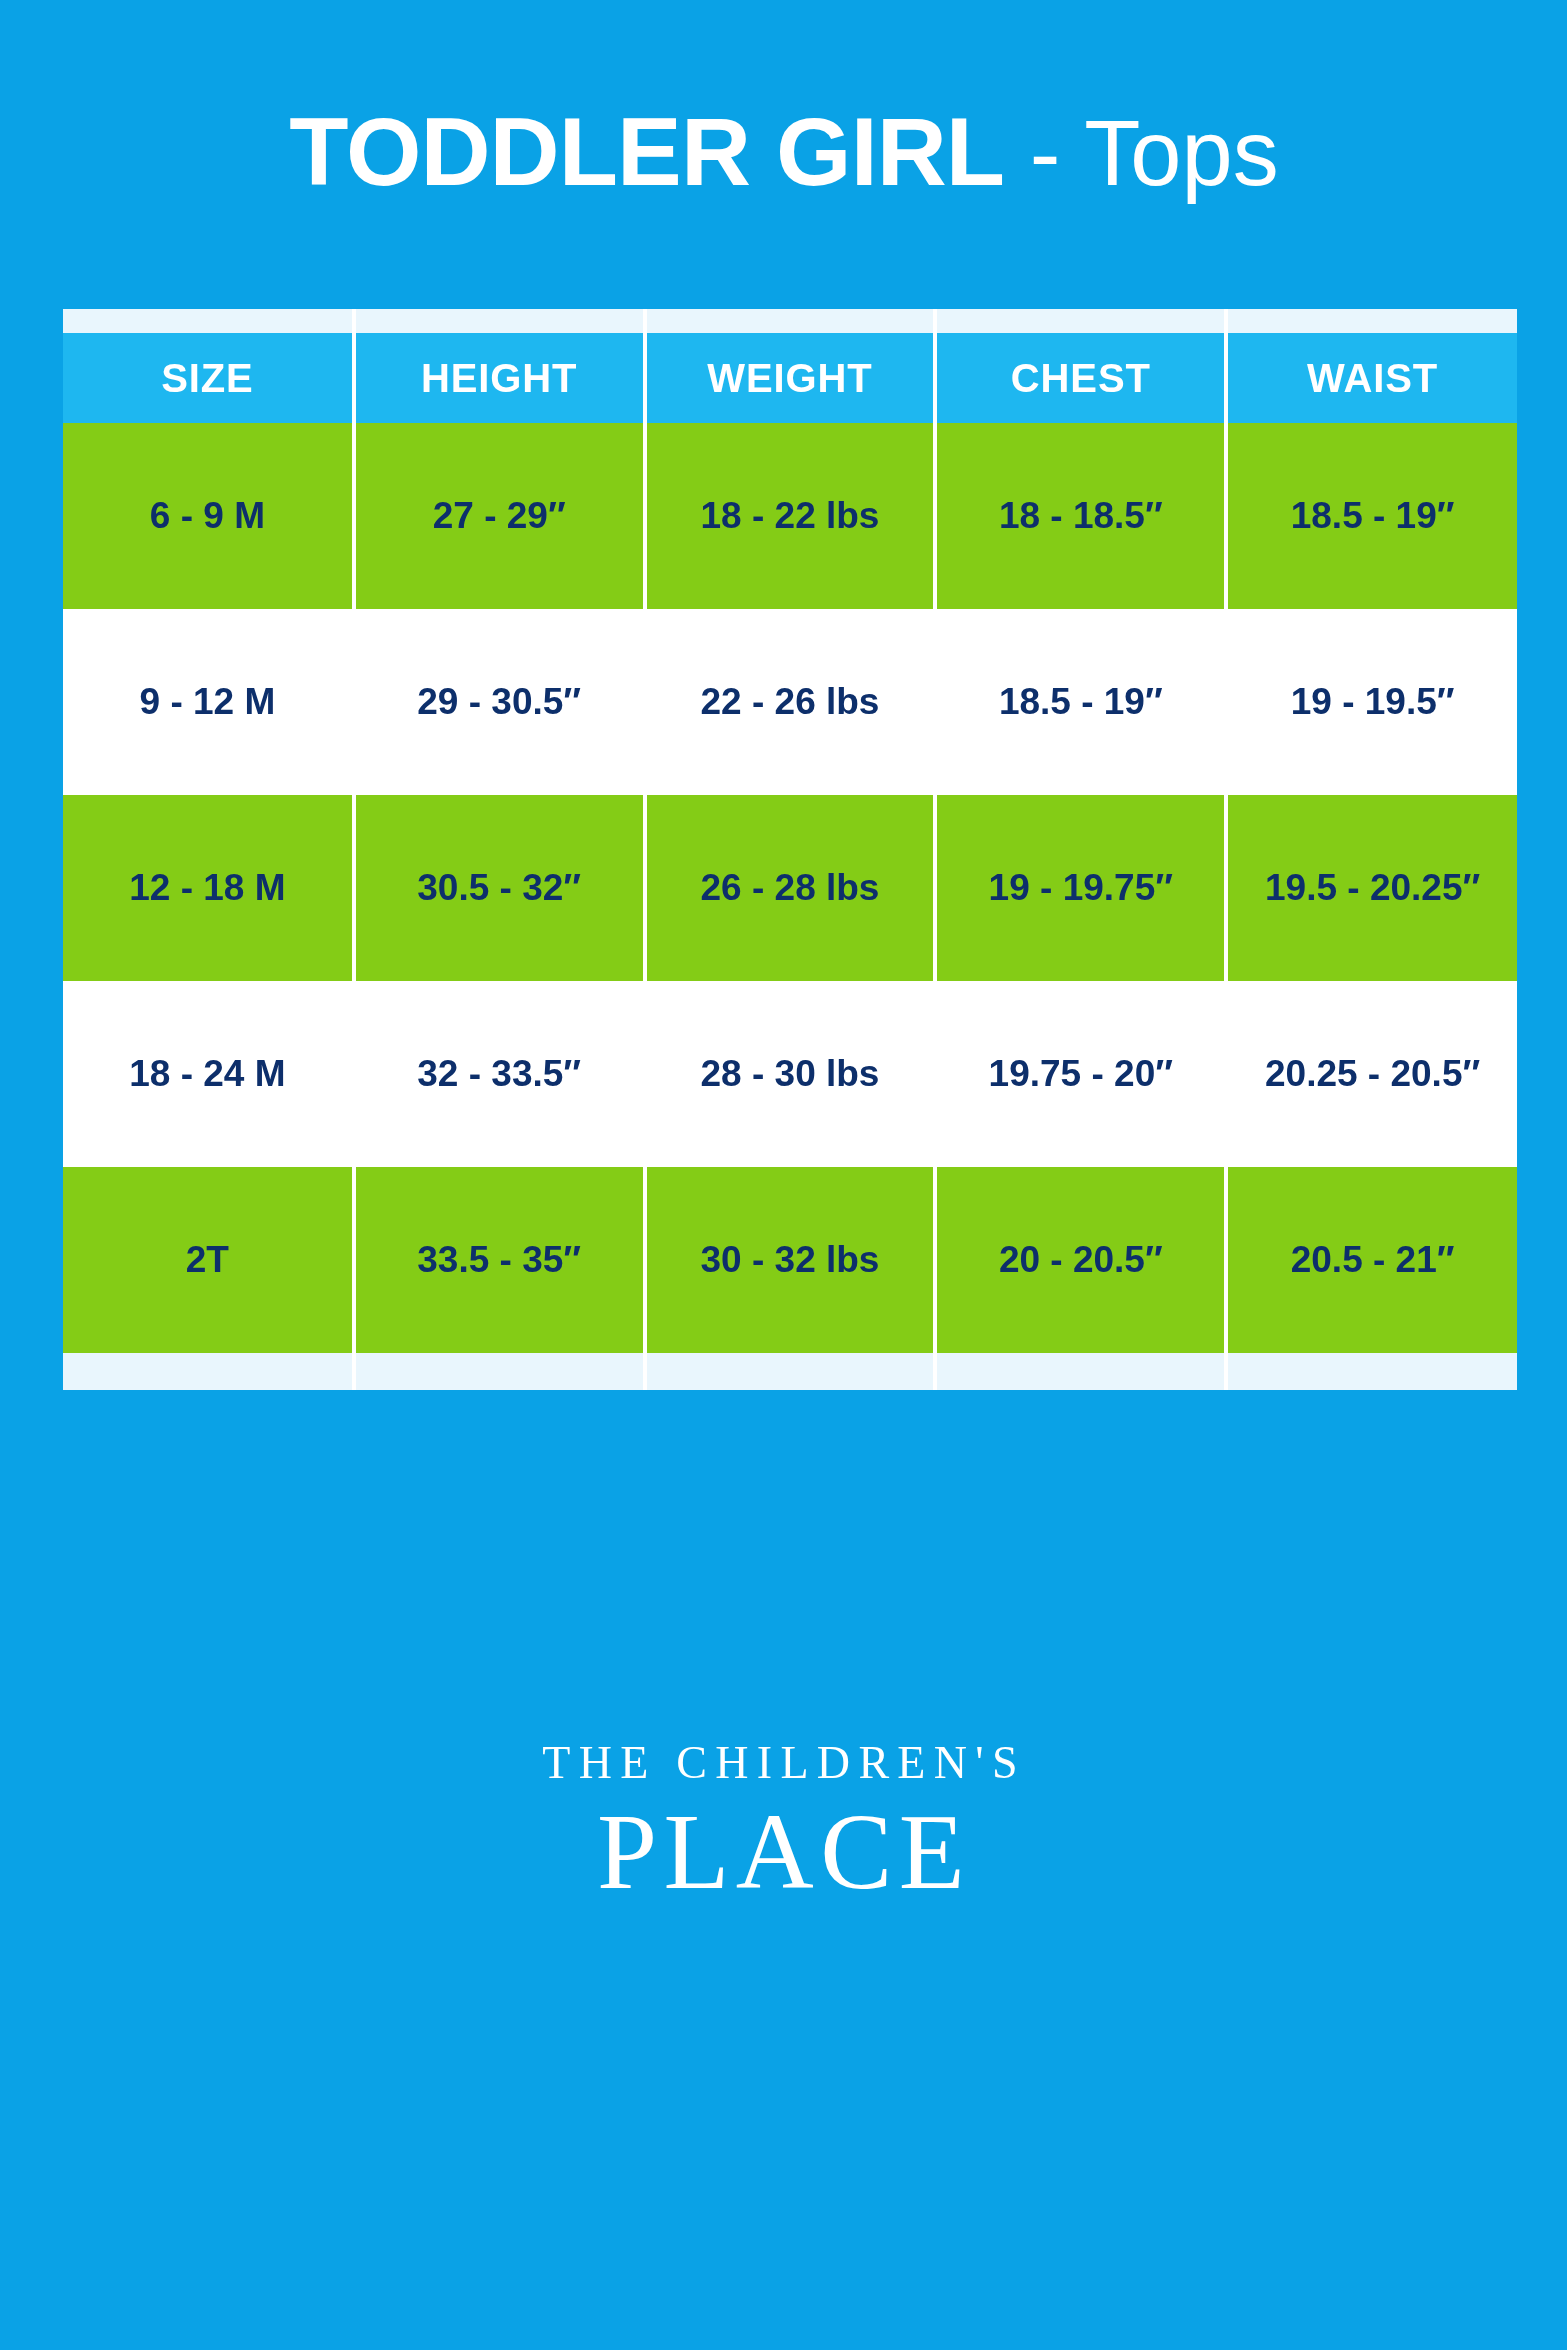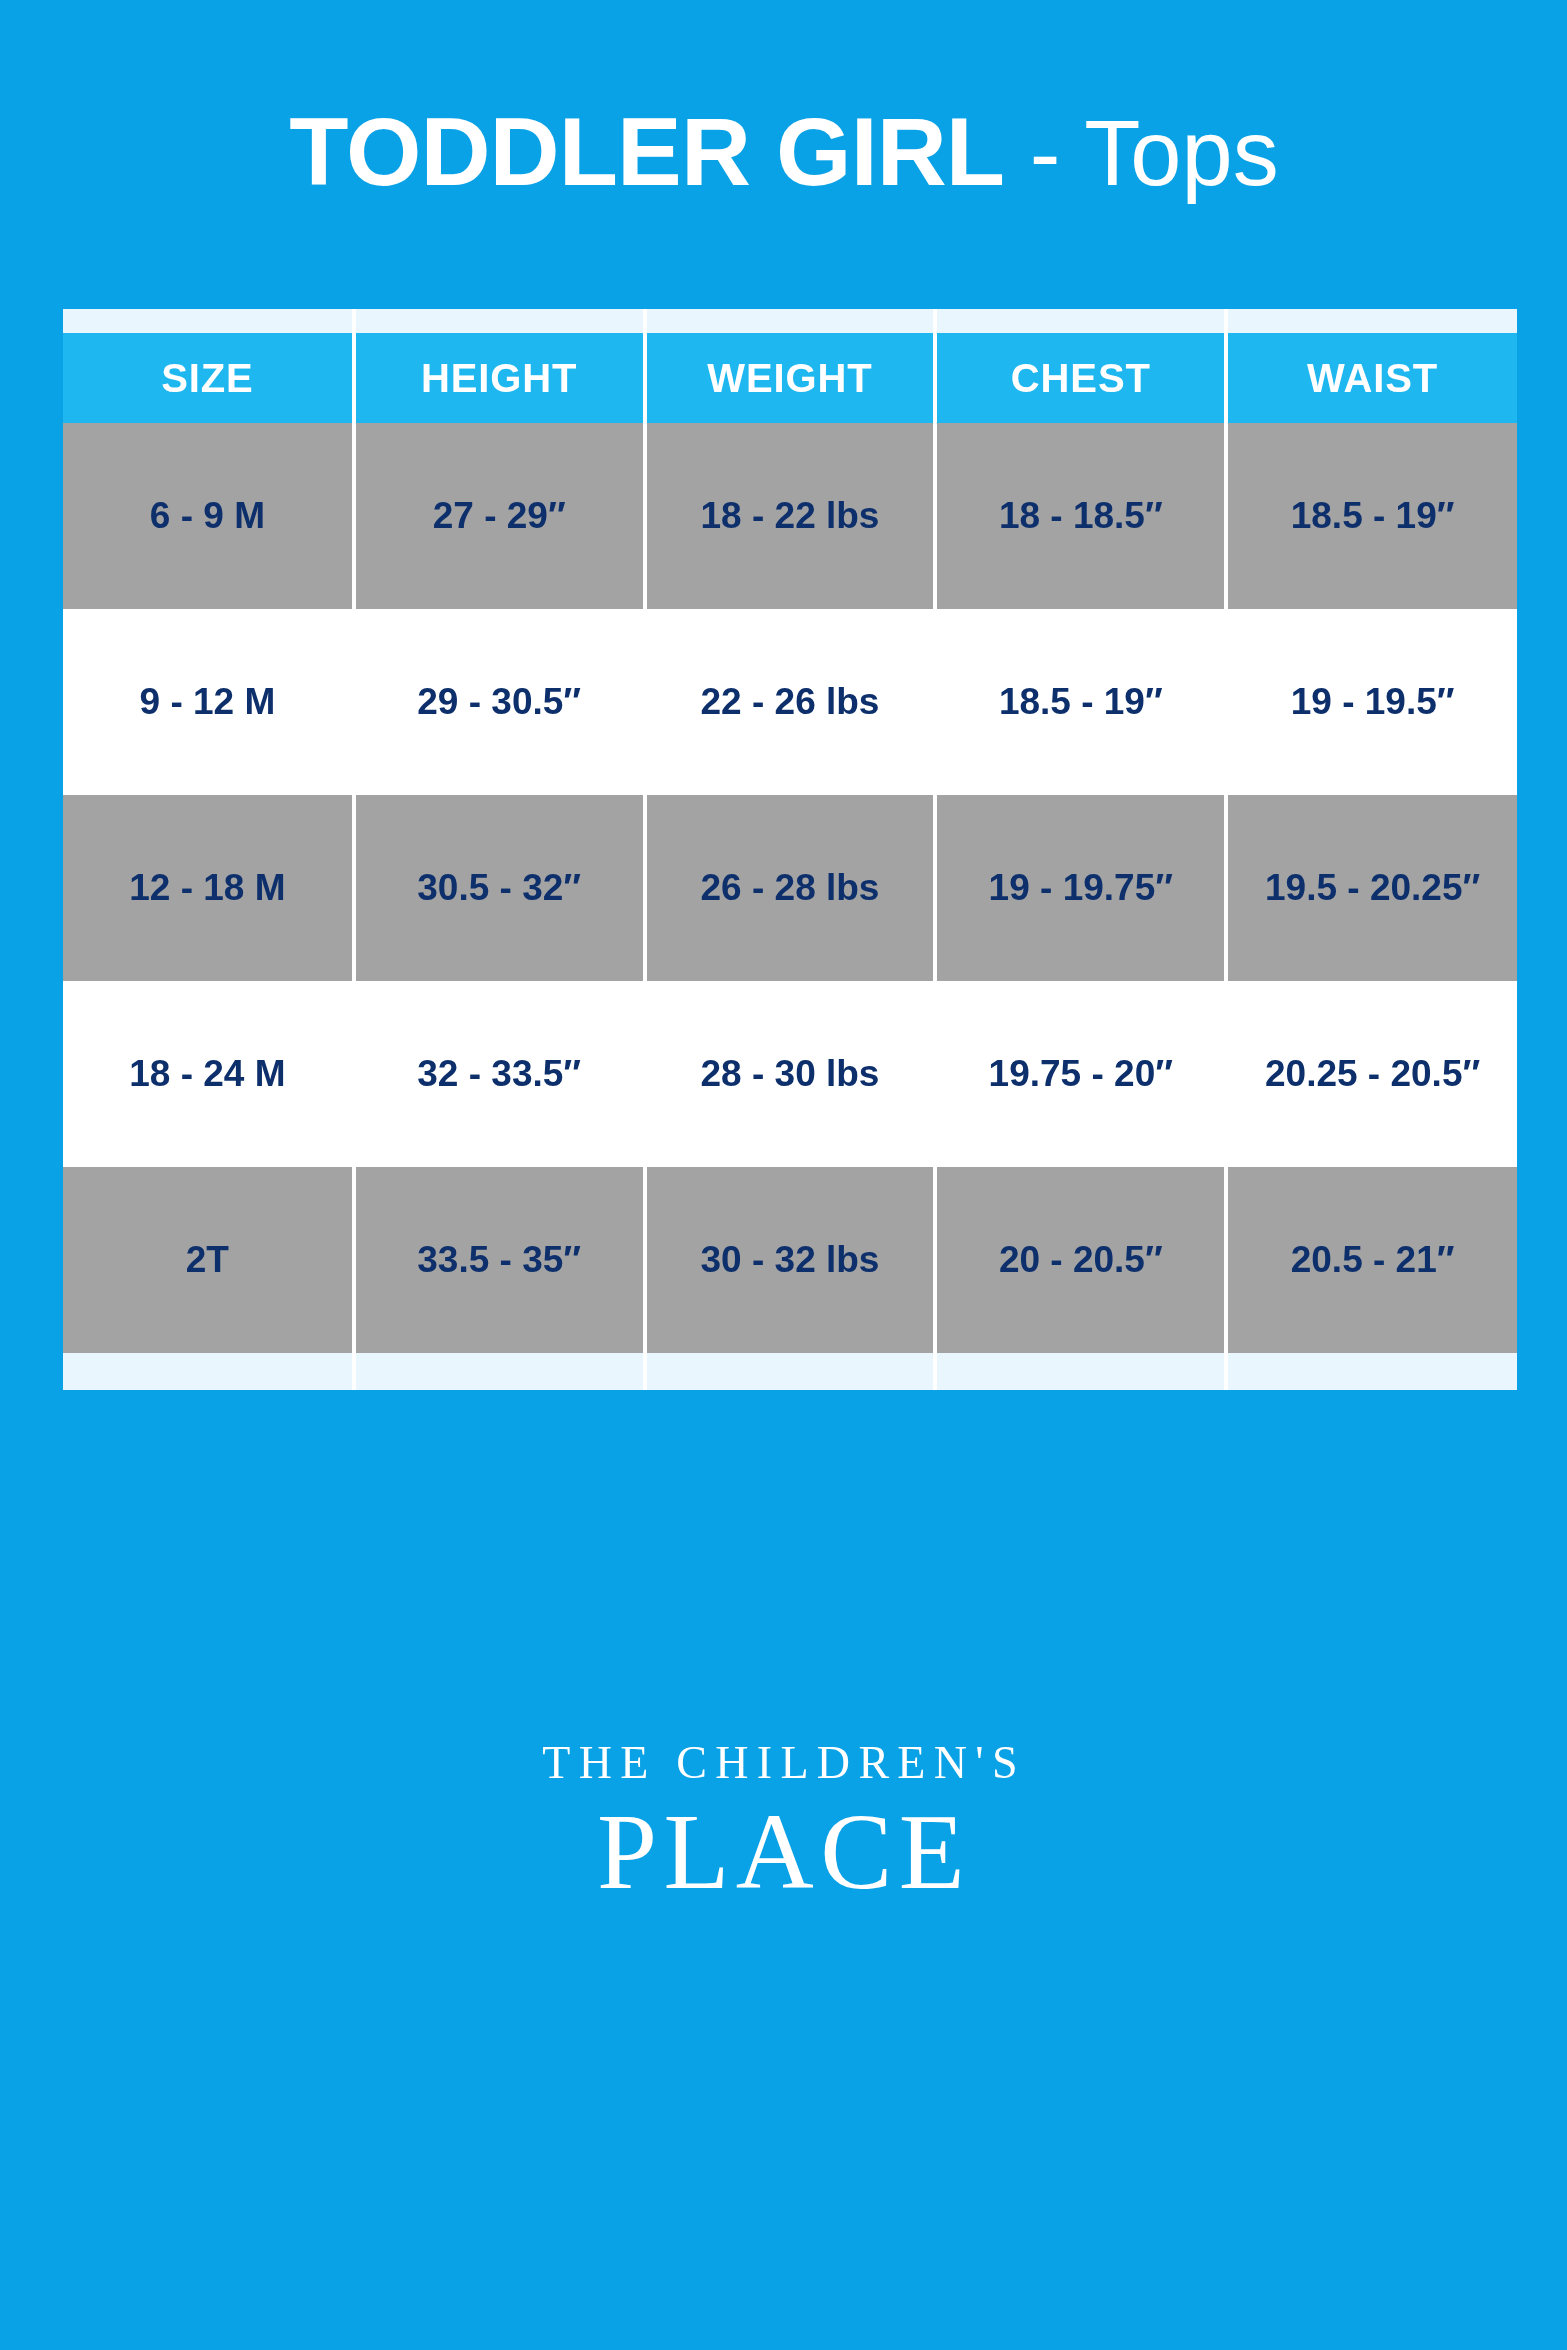--- a/index.html
+++ b/index.html
@@ -85,21 +85,21 @@
     font-weight: bold;
     text-align: center;
     height: 184px;
     vertical-align: middle;
     border-left: 4.6px solid #ffffff;
     border-right: 4.6px solid #ffffff;
   }
   .table td.cell:first-child { border-left: none; }
   .table td.cell:last-child { border-right: none; }
 
-  .row-a td.cell { background: #a3a3a3; }
+  .row-a td.cell { background: #84cc16; }
   .row-b td.cell { background: #ffffff; }
 
   .strip td.s { background: #e9f6fd; border-left: 4.6px solid #ffffff; border-right: 4.6px solid #ffffff;}
   .strip td.s:first-child { border-left: none; }
   .strip td.s:last-child { border-right: none; }
 
   .bottom-pad td {
     height: 37px;
     padding: 0;
   }

